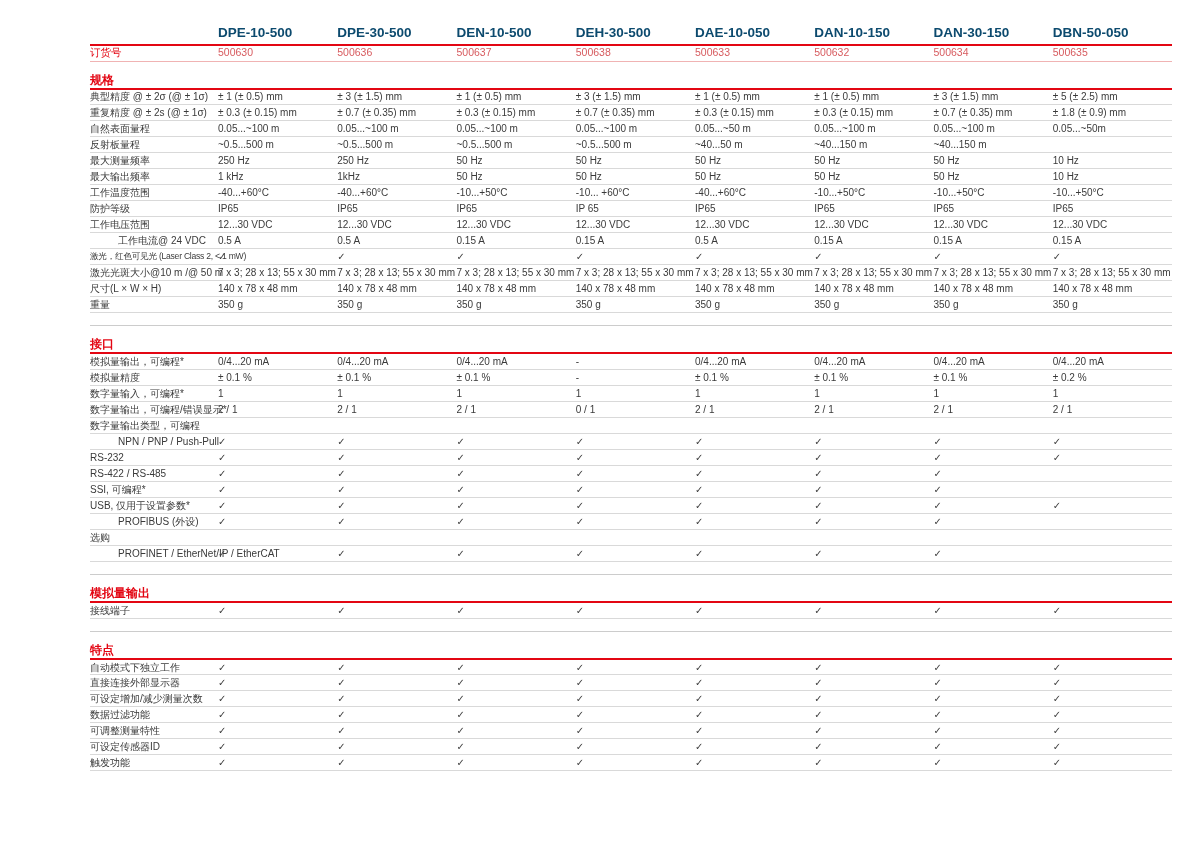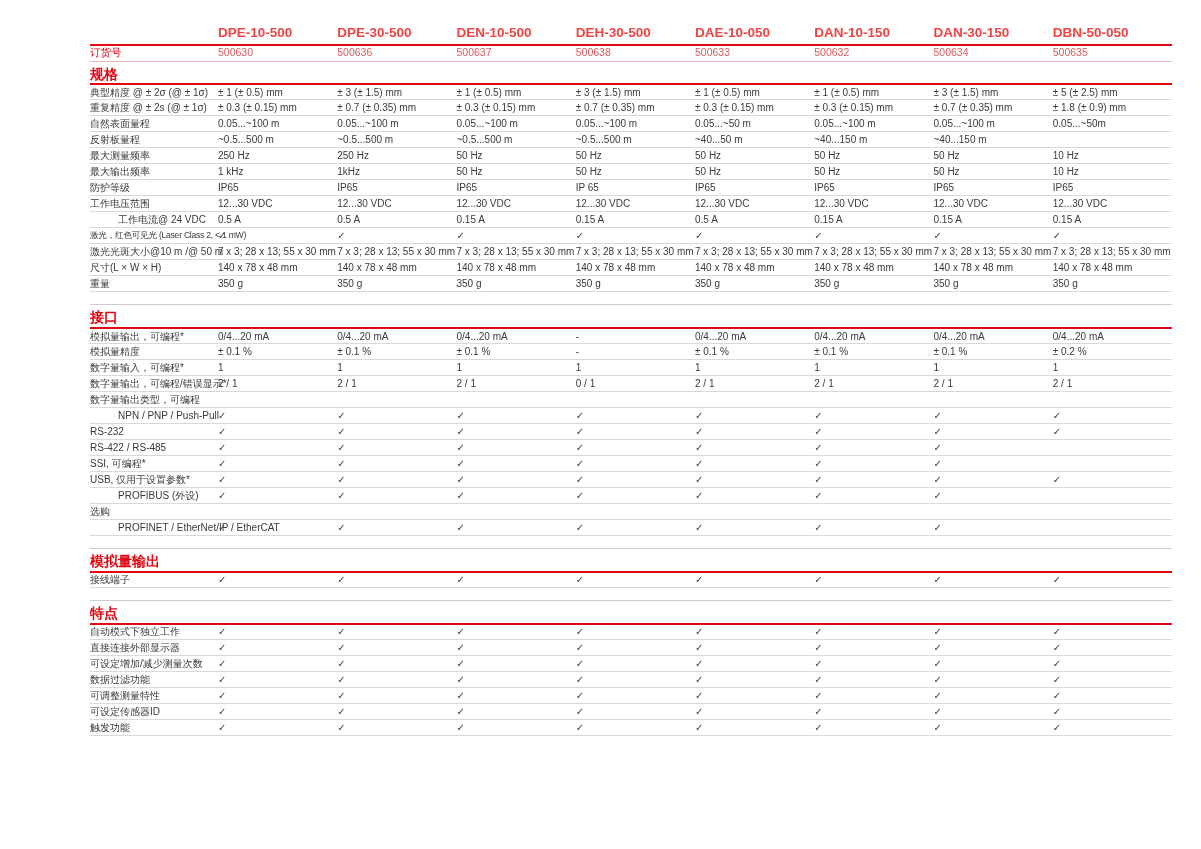--- a/index.html
+++ b/index.html
@@ -32,39 +32,39 @@
     white-space: nowrap;
     overflow: visible;
     border-bottom: 1px solid #d9d9d9;
     line-height: 1.1;
   }
   tr.model-row td {
     height: 21px;
     border-bottom: 2px solid #e30613;
     font-weight: bold;
     font-size: 13.5px;
-    color: #ef4444;
+    color: #0c4a6e;
     padding-bottom: 3px;
   }
   tr.order-row td {
     border-bottom: 1px solid #f0b3b3;
     color: #d75b5f;
     font-size: 10.5px;
   }
   tr.order-row td.row-label {
     color: #e30613;
     font-weight: normal;
   }
   tr.section-row td {
     height: 19px;
     color: #e30613;
     font-weight: bold;
-    font-size: 14px;
+    font-size: 12px;
     border-bottom: 2px solid #e30613;
-    padding-top: 5px;
+    padding-top: 12px;
   }
   tr.section-row.with-topline td { border-top: 1px solid #cccccc; }
   tr.spacer td {
     height: 13px;
     border-bottom: none;
     padding: 0;
   }
   td.row-label { color: #3a3a3a; }
   td.row-label.indent { padding-left: 28px; }
   td.row-label.tight { font-size: 8.6px; letter-spacing: -0.25px; }
@@ -172,20 +172,31 @@
           <td>1 kHz</td>
           <td>1kHz</td>
           <td>50 Hz</td>
           <td>50 Hz</td>
           <td>50 Hz</td>
           <td>50 Hz</td>
           <td>50 Hz</td>
           <td>10 Hz</td>
         </tr>
         <tr>
+          <td class="row-label">工作温度范围</td>
+          <td>-40...+60°C</td>
+          <td>-40...+60°C</td>
+          <td>-10...+50°C</td>
+          <td>-10... +60°C</td>
+          <td>-40...+60°C</td>
+          <td>-10...+50°C</td>
+          <td>-10...+50°C</td>
+          <td>-10...+50°C</td>
+        </tr>
+        <tr>
           <td class="row-label">防护等级</td>
           <td>IP65</td>
           <td>IP65</td>
           <td>IP65</td>
           <td>IP 65</td>
           <td>IP65</td>
           <td>IP65</td>
           <td>IP65</td>
           <td>IP65</td>
         </tr>

